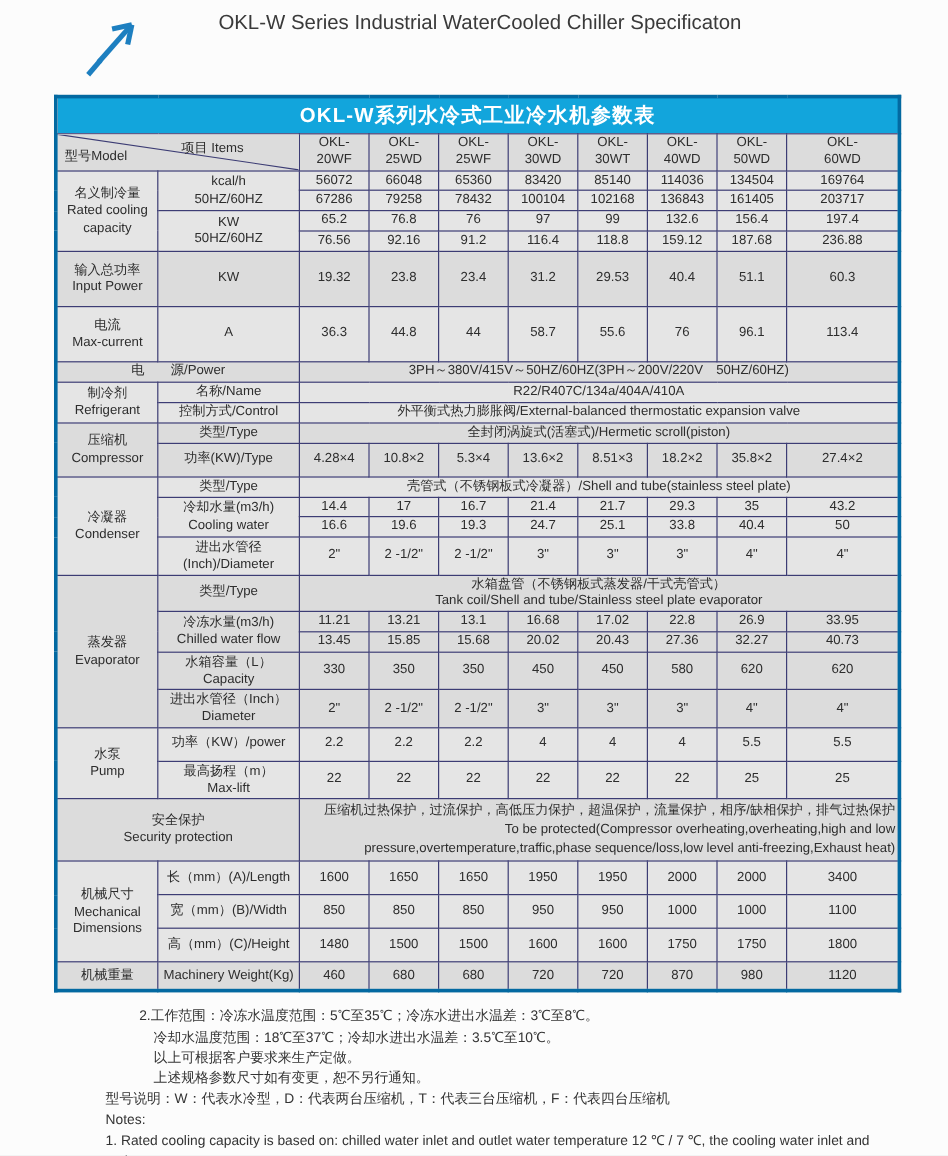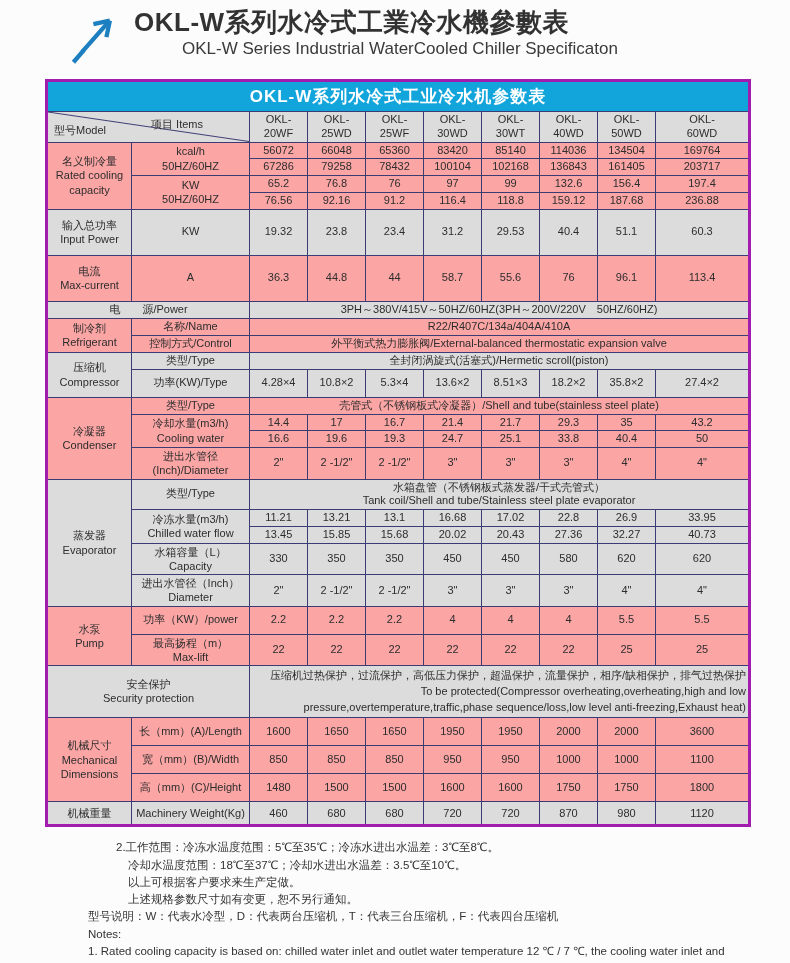--- a/index.html
+++ b/index.html
@@ -14,22 +14,22 @@
   .page-header{display:flex;align-items:flex-start;margin:8px 0 0 70px;}
   .arrow-logo{width:52px;height:56px;flex:0 0 auto;margin-top:2px;}
   .arrow-logo line, .arrow-logo path{stroke:#1d7fc0;stroke-width:5;fill:none;}
   .titles{margin-left:12px;}
   .title-zh{font-size:26px;font-weight:600;letter-spacing:.5px;color:#323232;line-height:1.15;}
   .title-en{font-size:17px;font-weight:400;color:#3a3a3a;margin-top:1px;margin-left:48px;}
   
   table.spec{
     border-collapse:collapse;table-layout:fixed;
     width:703px;margin:13px 0 0 45px;
-    border:3px solid #a21caf;
-    background:#fca5a5;
+    border:3px solid #0369a1;
+    background:#e5e5e5;
   }
   .spec td,.spec th{
     border:1px solid #3c3c74;
     font-size:11px;color:#2d2d2d;
     text-align:center;vertical-align:middle;
     padding:1px 2px;overflow:hidden;line-height:1.25;
     font-weight:400;
   }
   tr.band th{
     background:#12a5dc;border-color:#12a5dc #12a5dc #3c3c74 #12a5dc;
@@ -57,21 +57,20 @@
 <body>
 
 <div class="page-header">
   <svg class="arrow-logo" viewBox="0 0 60 60">
     <line x1="14" y1="46" x2="44" y2="12"></line>
     <line x1="46" y1="10" x2="27" y2="14"></line>
     <line x1="46" y1="10" x2="42" y2="29"></line>
     <line x1="4" y1="58" x2="16" y2="44"></line>
   </svg>
   <div class="titles">
-    <div class="title-zh">OKL-W系列水冷式工業冷水機參數表</div>
     <div class="title-en">OKL-W Series Industrial WaterCooled Chiller Specificaton</div>
   </div>
 </div>
 
 <table class="spec">
   <colgroup>
     <col style="width:85px">
       <col style="width:118px">
     <col style="width:58px">
       <col style="width:58px">
@@ -396,21 +395,21 @@
         <div>Mechanical Dimensions</div>
       </td>
       <td class="item">长（mm）(A)/Length</td>
     <td>1600</td>
         <td>1650</td>
         <td>1650</td>
         <td>1950</td>
         <td>1950</td>
         <td>2000</td>
         <td>2000</td>
-        <td>3600</td>
+        <td>3400</td>
       </tr>
     <tr class="h28">
       <td class="item">宽（mm）(B)/Width</td>
     <td>850</td>
         <td>850</td>
         <td>850</td>
         <td>950</td>
         <td>950</td>
         <td>1000</td>
         <td>1000</td>

